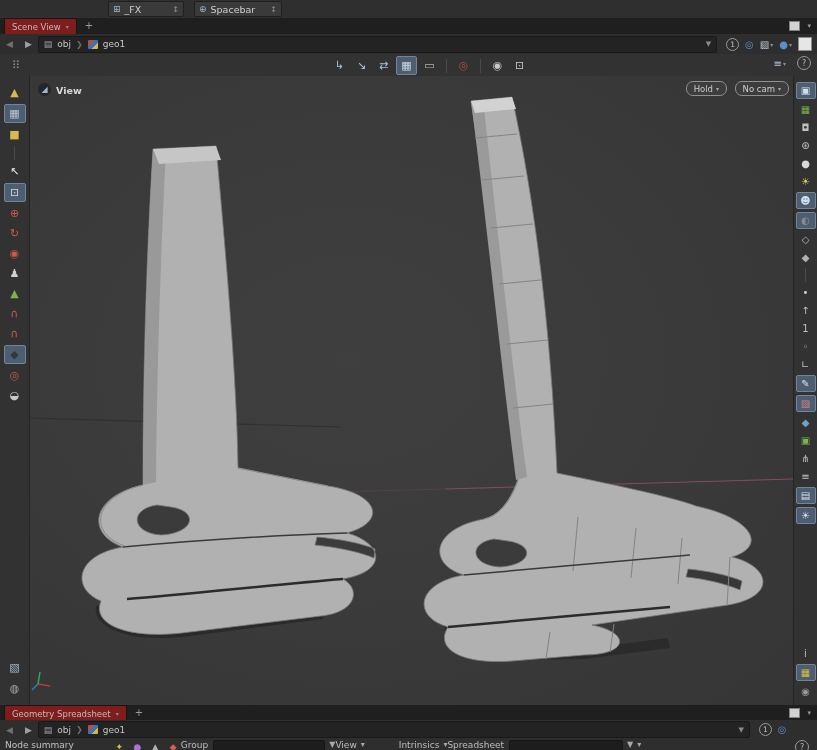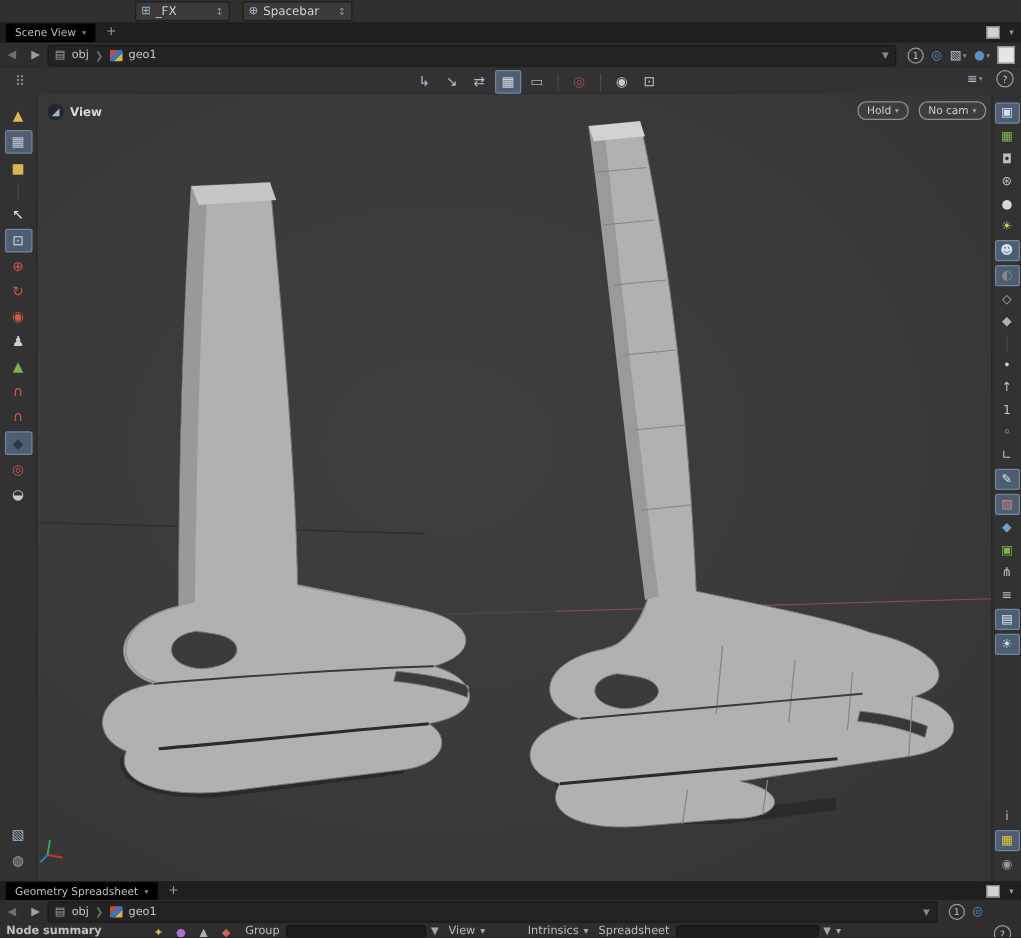--- a/index.html
+++ b/index.html
@@ -9,21 +9,21 @@
   
   .menubar{top:0;height:18px;background:#2f2f2f;border-bottom:1px solid #1c1c1c;font-size:10px;}
   .menubar .mi{padding:0 7px;color:#c9c9c9;cursor:default;}
   .combo{display:flex;align-items:center;height:14px;background:#3a3a3a;border:1px solid #1f1f1f;
     border-radius:2px;padding:0 4px;margin-left:10px;font-size:9.5px;color:#cfcfcf;gap:4px;}
   .combo .spin{color:#8f8f8f;font-size:8px;}
   .combo .cicon{color:#9fb4c7;font-size:9px;}
   
   .tabrow{height:16px;background:#1f1f1f;border-bottom:1px solid #161616;font-size:8.5px;}
   .tab{display:flex;align-items:center;gap:5px;height:15px;margin-left:4px;padding:0 7px;
-    background:#000000;border:1px solid #161616;border-bottom:none;border-radius:2px 2px 0 0;color:#bdbdbd;}
+    background:#7f1d1d;border:1px solid #161616;border-bottom:none;border-radius:2px 2px 0 0;color:#bdbdbd;}
   .tab .caret{color:#8d8d8d;font-size:6px;}
   .plus{margin-left:8px;color:#9a9a9a;font-size:10px;line-height:10px;}
   .trctl{margin-left:auto;display:flex;align-items:center;gap:7px;padding-right:6px;}
   .sq{width:9px;height:8px;background:#d2d2d2;border:1px solid #808080;}
   .tinycaret{color:#9a9a9a;font-size:7px;}
   
   .pathbar{height:20px;background:#2e2e2e;border-bottom:1px solid #1d1d1d;font-size:9px;}
   .navarr{font-size:9px;padding:0 6px;}
   .navarr.back{color:#6f6f6f;} .navarr.fwd{color:#a0a0a0;}
   .pathfield{display:flex;align-items:center;gap:5px;height:15px;background:#232323;
@@ -64,24 +64,24 @@
     background:#23272c;color:#9fb4c7;font-size:8px;display:flex;align-items:center;justify-content:center;}
   .pill{position:absolute;top:5px;height:13px;border:1px solid #909090;border-radius:7px;
     background:#3d3d3d;color:#cdcdcd;font-size:8.5px;display:flex;align-items:center;gap:3px;padding:0 7px;}
   .pill .caret{font-size:6px;color:#a8a8a8;}
   .helpline{position:absolute;left:0;right:0;bottom:3px;text-align:center;font-size:8px;color:#d4d4d4;}
   .gizmo{position:absolute;left:4px;bottom:16px;width:22px;height:22px;}
   
   .tabrow2{top:705px;text-align:right;} .pathbar2{top:720px;height:19px;}
   .botbar{top:739px;height:11px;background:#2e2e2e;overflow:hidden;font-size:9px;align-items:flex-start;}
   .botbar>*{margin-top:1px;}
-  .statustext{margin-left:5px;color:#c0c0c0;white-space:nowrap;font-weight:bold;}
+  .statustext{margin-left:5px;color:#c0c0c0;white-space:nowrap;}
   .classicons{display:flex;gap:3px;margin-left:38px;}
   .classicons .ticon{width:15px;height:13px;font-size:9px;}
-  .blbl{color:#bdbdbd;margin-left:8px;}
+  .blbl{color:#bdbdbd;}
   .binput{height:12px;background:#1d1d1d;border:1px solid #151515;border-radius:2px;margin-left:5px;}
   .funnel{color:#a8a8a8;font-size:8px;margin-left:4px;}
 </style>
 </head>
 <body>
 
 <div class="screen">
 
   <div class="row menubar">
     <div style="display:flex;align-items:center;">

